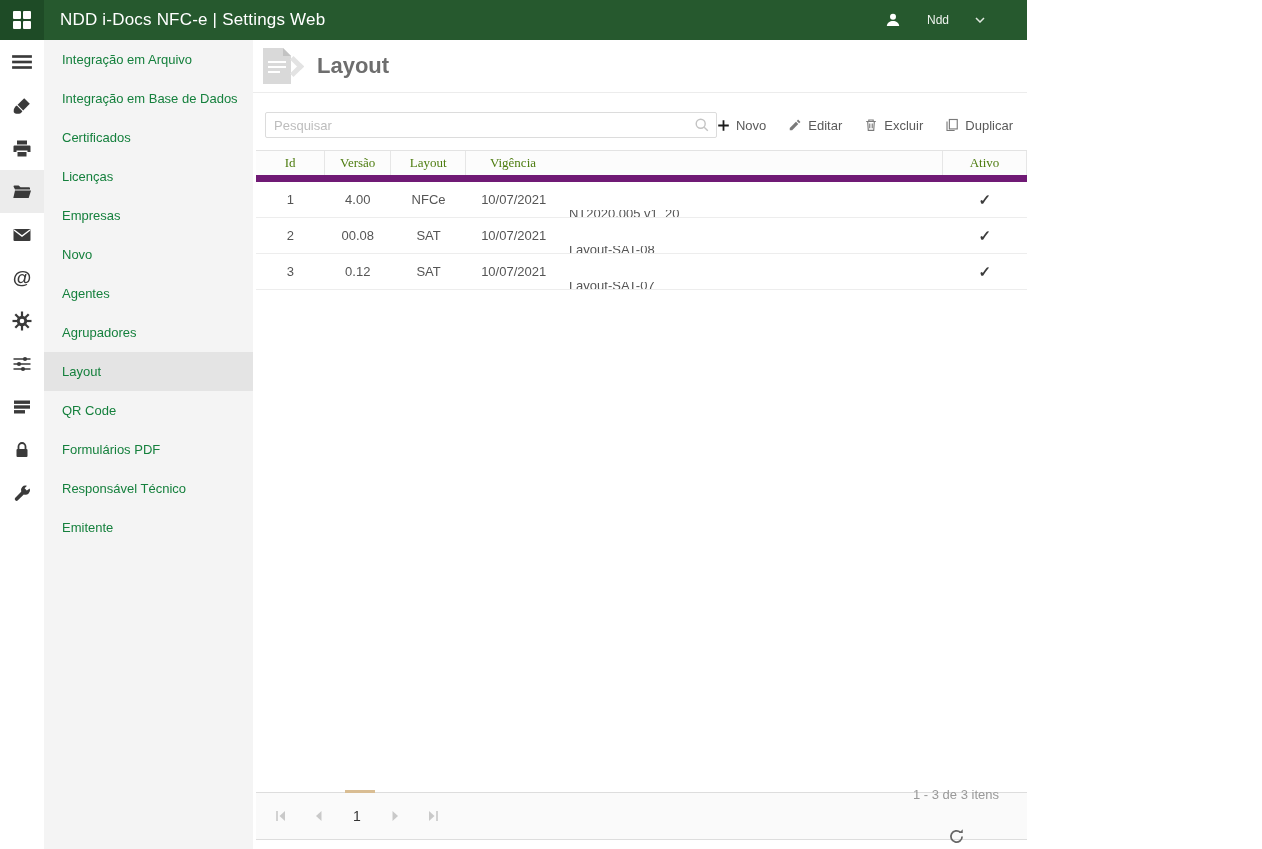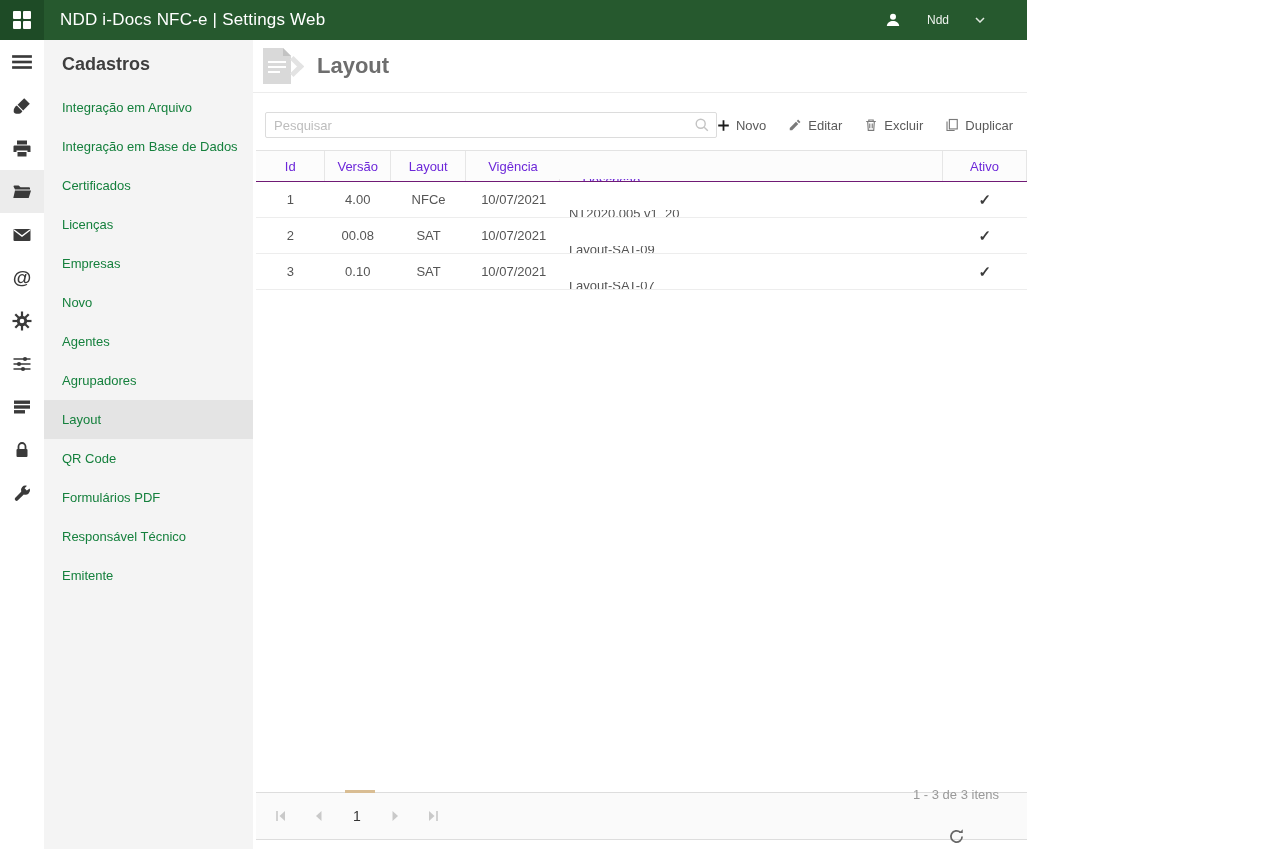--- a/index.html
+++ b/index.html
@@ -37,21 +37,21 @@
   .toolbar { margin:19px 14px 0 12px; display:flex; align-items:center; }
   .search-wrap { position:relative; width:457px; }
   .search-input { width:100%; height:26px; border:1px solid #dcdcdc; border-radius:2px; padding:0 30px 0 8px; font-family:"Liberation Sans", sans-serif; font-size:13px; color:#555; outline:none; background:#fff; }
   .search-input::placeholder { color:#bdbdbd; }
   .search-icon { position:absolute; right:7px; top:5px; }
   .actions { margin-left:auto; display:flex; gap:22px; }
   .action { display:flex; align-items:center; gap:6px; color:#5a5a5a; font-size:13px; cursor:pointer; }
 
   
   .grid { margin:12px 0 0 3px; }
-  .grid-header { display:flex; height:32px; background:#fcfcfc; border-top:1px solid #e3e3e3; border-bottom:1px solid #701a75; color:#6d28d9; }
+  .grid-header { display:flex; height:32px; background:#fcfcfc; border-top:1px solid #e3e3e3; border-bottom:7px solid #701a75; color:#4d7c0f;font-family:Liberation Serif, serif; }
   .gc { display:flex; align-items:center; justify-content:center; overflow:hidden; white-space:nowrap; }
   .grid-header .gc { cursor:pointer; }
   .grid-header .gc + .gc { border-left:1px solid #e6e6e6; }
   .col-id{width:89px} .col-versao{width:85px} .col-layout{width:98px} .col-vig{width:122px}
   .col-desc{width:491px; justify-content:flex-start; padding-left:8px;margin-top:28px;}
   .grid-header .col-desc{padding-left:22px}
   .col-ativo{width:109px} .col-spacer{flex:1}
   .grid-row { display:flex; height:36px; border-bottom:1px solid #ededed; color:#555; cursor:pointer; background:#fff; }
   .check { font-size:15px; font-weight:700; color:#3c3c3c; }
 
@@ -169,21 +169,20 @@
         </svg>
     </div>
     <div class="rail-item">
       <svg width="20" height="20" viewBox="0 0 20 20" fill="#3a3a3a">
           <path d="M17.8 5.6a4.6 4.6 0 0 1-6 5.8l-5.9 5.9a1.8 1.8 0 0 1-2.6-2.6l5.9-5.9a4.6 4.6 0 0 1 5.8-6L12.6 5.2l2.2 2.2z"></path>
         </svg>
     </div>
   </div>
 
   <div class="sidebar">
-    <div class="sidebar-title">Cadastros</div>
     <div class="sb-item">Integração em Arquivo</div>
     <div class="sb-item">Integração em Base de Dados</div>
     <div class="sb-item">Certificados</div>
     <div class="sb-item">Licenças</div>
     <div class="sb-item">Empresas</div>
     <div class="sb-item">Novo</div>
     <div class="sb-item">Agentes</div>
     <div class="sb-item">Agrupadores</div>
     <div class="sb-item selected">Layout</div>
     <div class="sb-item">QR Code</div>
@@ -265,30 +264,30 @@
             <span class="check">✓</span>
           </div>
         <div class="gc col-spacer"></div>
       </div>
 
       <div class="grid-row">
         <div class="gc col-id">2</div>
         <div class="gc col-versao">00.08</div>
         <div class="gc col-layout">SAT</div>
         <div class="gc col-vig">10/07/2021</div>
-        <div class="gc col-desc">Layout-SAT-09</div>
+        <div class="gc col-desc">Layout-SAT-08</div>
         <div class="gc col-ativo">
             <span class="check">✓</span>
           </div>
         <div class="gc col-spacer"></div>
       </div>
 
       <div class="grid-row">
         <div class="gc col-id">3</div>
-        <div class="gc col-versao">0.10</div>
+        <div class="gc col-versao">0.12</div>
         <div class="gc col-layout">SAT</div>
         <div class="gc col-vig">10/07/2021</div>
         <div class="gc col-desc">Layout-SAT-07</div>
         <div class="gc col-ativo">
             <span class="check">✓</span>
           </div>
         <div class="gc col-spacer"></div>
       </div>
     </div>
 

